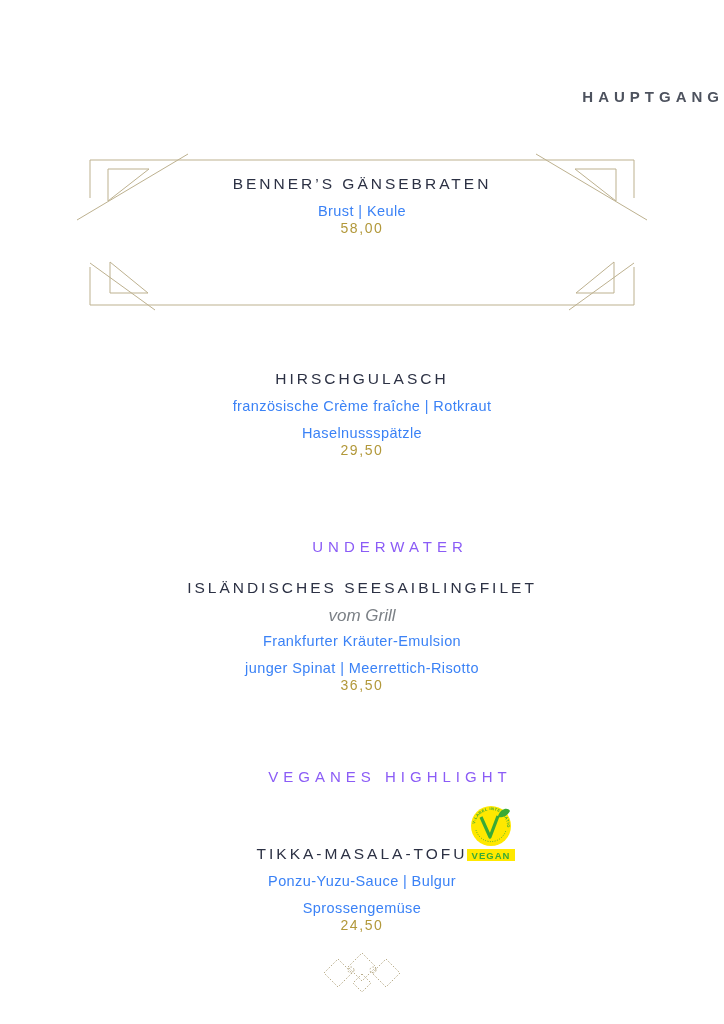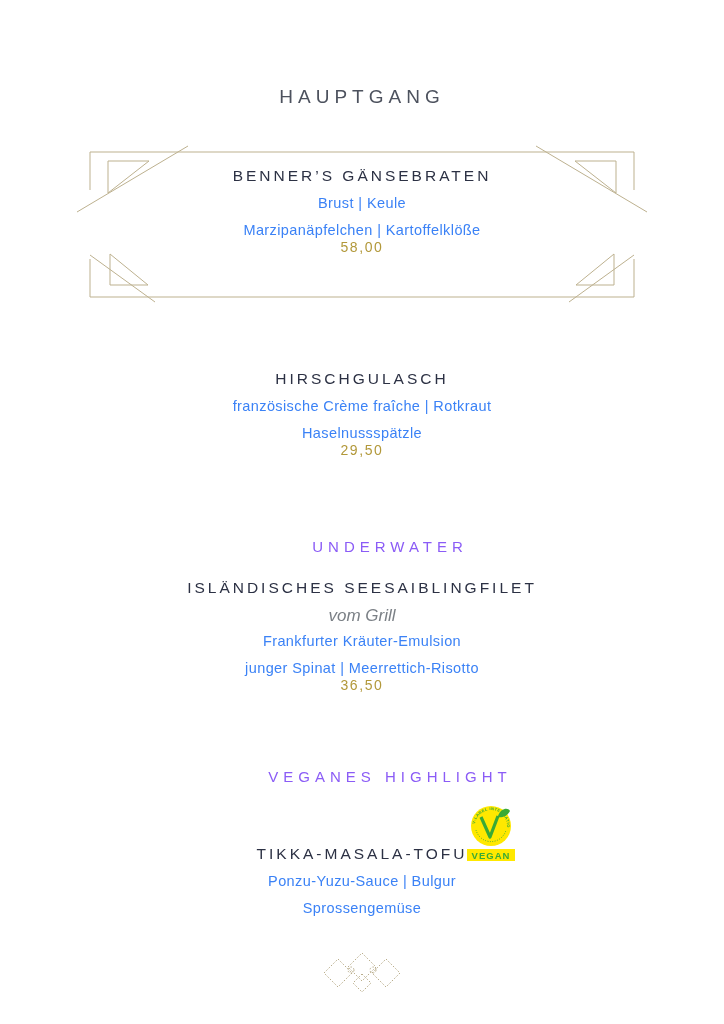--- a/index.html
+++ b/index.html
@@ -5,36 +5,36 @@
   html,body{margin:0;padding:0;}
   body{
     width:724px;height:1024px;position:relative;background:#ffffff;
     font-family:"Liberation Sans",sans-serif;overflow:hidden;
   }
   .abs{position:absolute;left:0;width:724px;text-align:center;}
   .section-header{
     font-size:15px;letter-spacing:5px;color:#8b5cf6;font-weight:400;line-height:18px;padding-left:28px;
   }
   .page-title{
-    font-size:19px;letter-spacing:5px;color:#4d525e;font-weight:400;line-height:18px;
+    font-size:15px;letter-spacing:5px;color:#4d525e;font-weight:700;line-height:18px;text-align:right;
   }
   .dish-name{
     font-size:15.5px;letter-spacing:3px;color:#2c3144;font-weight:500;line-height:19px;
   }
   .dish-line{
     font-size:14.5px;color:#3b82f6;font-weight:300;letter-spacing:.4px;line-height:17px;margin-top:10px;
   }
   .dish-sub{
     font-size:17px;font-style:italic;color:#7b8086;font-weight:300;line-height:15px;margin-top:11px;
   }
   .dish-price{
     font-size:14px;color:#b2983a;letter-spacing:1.6px;font-weight:500;line-height:16px;
   }
   .featured-box{
-    position:absolute;left:90px;top:152px;width:544px;height:185px;
+    position:absolute;left:90px;top:160px;width:544px;height:185px;
   }
   .featured-box .ornament-svg{
     position:absolute;left:-20px;top:-12px;pointer-events:none;
   }
   .featured-inner{position:absolute;left:0;top:14px;width:544px;text-align:center;}
   .vegan-badge{position:absolute;left:466px;top:804px;width:50px;height:58px;}
   .footer-motif{position:absolute;left:319px;top:948px;width:86px;height:50px;}
 </style>
 </head>
 <body>
@@ -61,21 +61,20 @@
       <path d="M20,102 V133 H58 Z"></path>
 
       <path d="M544,107 V145"></path>
       <path d="M544,103 L479,150"></path>
       <path d="M524,102 V133 H486 Z"></path>
     </g>
   </svg>
   <div class="featured-inner">
     <div class="dish-name">BENNER’S GÄNSEBRATEN</div>
     <div class="dish-line">Brust | Keule</div>
-    <div class="dish-line">Marzipanäpfelchen | Kartoffelklöße</div>
     <div class="dish-price">58,00</div>
   </div>
 </div>
 
 <div class="abs" style="top:369px">
   <div class="dish-name">HIRSCHGULASCH</div>
   <div class="dish-line">französische Crème fraîche | Rotkraut</div>
   <div class="dish-line">Haselnussspätzle</div>
   <div class="dish-price">29,50</div>
 </div>
@@ -89,20 +88,21 @@
   <div class="dish-line">junger Spinat | Meerrettich-Risotto</div>
   <div class="dish-price">36,50</div>
 </div>
 
 <div class="abs section-header" style="top:768px">VEGANES HIGHLIGHT</div>
 
 <div class="abs" style="top:844px">
   <div class="dish-name">TIKKA-MASALA-TOFU</div>
   <div class="dish-line">Ponzu-Yuzu-Sauce | Bulgur</div>
   <div class="dish-line">Sprossengemüse</div>
+  <div class="dish-price">24,50</div>
 </div>
 
 <div class="vegan-badge">
   <svg width="50" height="58" viewBox="0 0 50 58">
     <circle cx="25" cy="22" r="20" fill="#ffe800"></circle>
     <defs>
       <path id="ringtop" d="M9,22 A16,16 0 0 1 41,22"></path>
     </defs>
     <text font-size="4" fill="#3aaa35" letter-spacing="0.4" font-weight="bold" font-family="Liberation Sans, sans-serif">
       <textPath href="#ringtop" startOffset="2">V-LABEL INTERNATIONAL</textPath>

